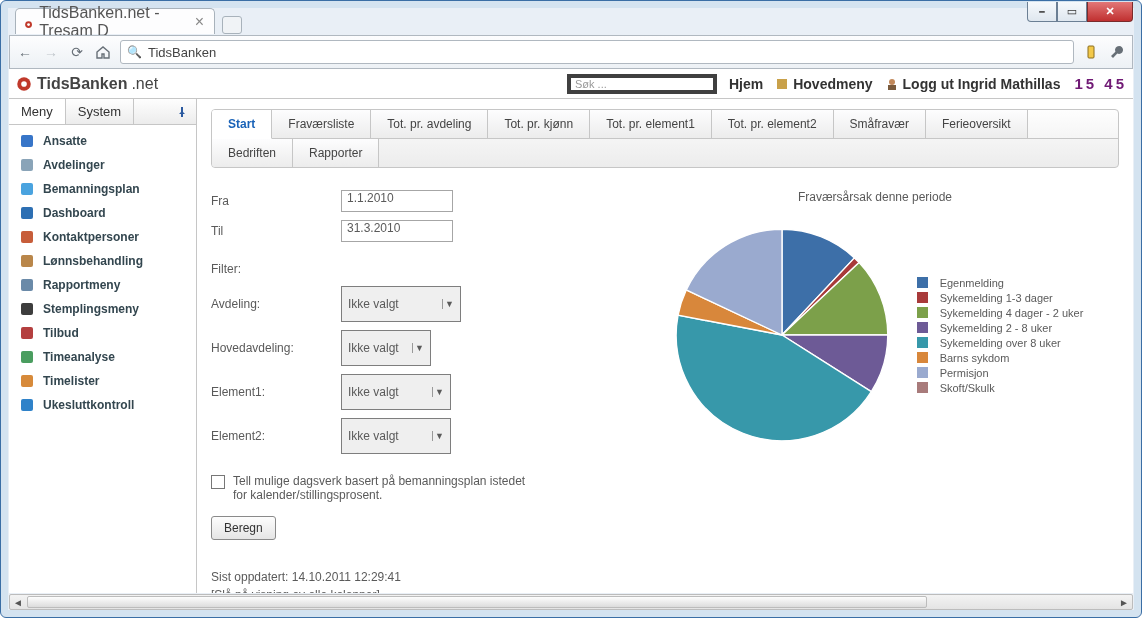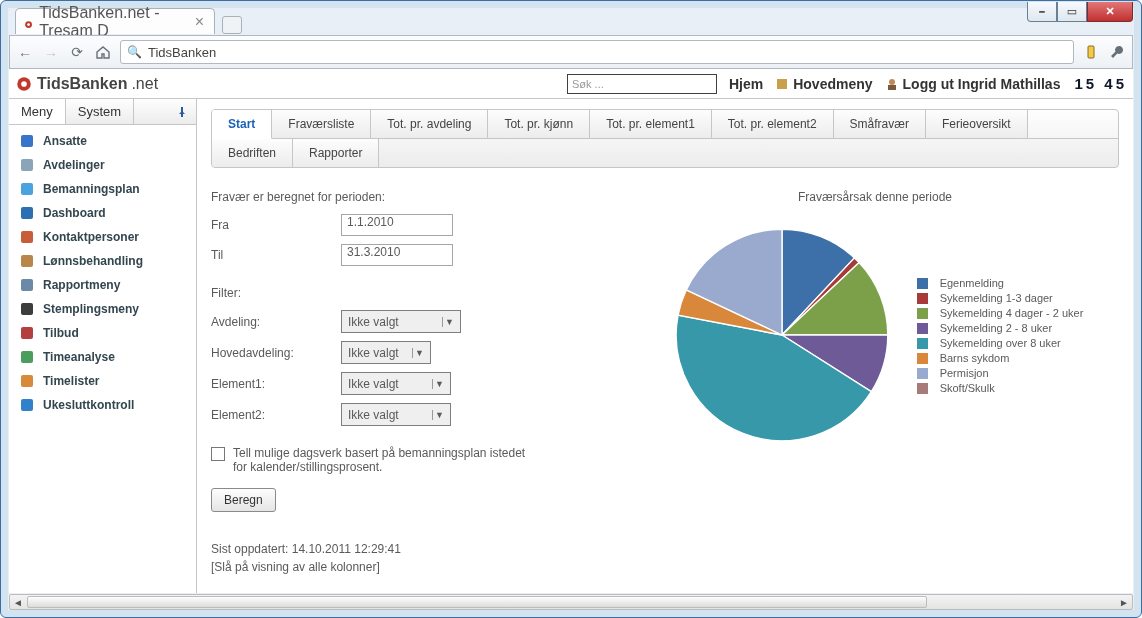--- a/index.html
+++ b/index.html
@@ -82,29 +82,29 @@
     overflow:hidden;
   }
   .page-header {
     height:30px; border-bottom:1px solid #c6c6c6;
     display:flex; align-items:center; padding:0 6px;
   }
   .brand { font-size:16px; font-weight:bold; color:#444; display:flex; align-items:center; gap:4px;}
   .brand span.net { font-weight:normal; }
   .hdr-spacer { flex:1; }
   .search-box {
-    width:150px; height:20px; border:1px solid #404040;
+    width:150px; height:20px; border:4px solid #404040;
     font-size:11px; color:#999; padding:0 4px; display:flex; align-items:center;
   }
   .hdr-link {
     margin-left:12px; font-size:14px; color:#333; font-weight:bold;
     display:flex; align-items:center; gap:4px;
   }
   .hdr-link .ico { width:14px;height:14px; }
-  .clock { margin-left:14px; font-size:15px; font-weight:bold; letter-spacing:3px; color:#0f172a; }
+  .clock { margin-left:14px; font-size:15px; font-weight:bold; letter-spacing:3px; color:#701a75; }
 
   .page-body { display:flex; height:calc(100% - 30px); }
 
   
   .sidebar { width:188px; border-right:1px solid #c6c6c6; }
   .side-tabs {
     display:flex; height:26px; border-bottom:1px solid #c6c6c6;
     background:linear-gradient(#fefefe,#ececec);
     text-align:center;
   }
@@ -144,40 +144,40 @@
   }
   .form-left { width:420px; }
   .section-title { font-size:12px; margin-bottom:10px; color:#5a5a5a;}
   .form-row { display:flex; align-items:center; margin-bottom:8px; }
   .form-row label { width:130px; font-size:12px; }
   .txt {
     border:1px solid #a6a6a6; height:22px; font-size:12px; padding:0 5px;
     background:#fff; width:112px;
   }
   .sel {
-    border:1px solid #7e7e7e; height:23px; font-size:12px; background:#efefef;
+    border:1px solid #7e7e7e; height:36px; font-size:12px; background:#efefef;
     display:flex; align-items:center; justify-content:space-between; padding:0 4px 0 6px;
   }
   .sel .arrow { width:14px; text-align:center; border-left:1px solid #999; font-size:9px;}
   .chk-row { display:flex; align-items:flex-start; gap:8px; margin:20px 0 6px 0; font-size:12px;}
   .chk { width:14px;height:14px;border:1px solid #777;background:#fff;margin-top:1px;}
   .btn {
     display:inline-block; border:1px solid #8a8a8a; border-radius:3px;
     background:linear-gradient(#fdfdfd,#e5e5e5); padding:4px 12px; font-size:12px;
     color:#333; margin-top:8px;
   }
   .meta { margin-top:28px; font-size:12px; line-height:1.5; color:#5a5a5a;}
 
   
   .chart-wrap { flex:1; text-align:center; }
   .chart-title { font-size:12px; color:#5a5a5a; margin-bottom:16px; }
   .chart-row { display:flex; align-items:center; justify-content:center; gap:20px;}
   .pie { width:230px; height:230px; }
   .legend { text-align:left; font-size:11px; color:#5a5a5a; }
-  .legend-item { display:flex; align-items:flex-end; gap:12px; margin:3px 0;}
+  .legend-item { display:flex; align-items:flex-start; gap:12px; margin:3px 0;}
   .swatch { width:11px; height:11px; }
 
   
   .hscroll {
     position:absolute; left:8px; right:8px; bottom:7px; height:16px;
     background:linear-gradient(#f3f3f3,#e4e4e4);
     border:1px solid #bcbcbc; border-radius:2px;
     display:flex; align-items:center;
   }
   .hscroll .arrow { width:16px; text-align:center; color:#555; font-size:10px;}
@@ -372,21 +372,20 @@
               <div class="ctab-spacer"></div>
             </div>
           <div class="ctab-row ctab-row2" id="ctab-row2">
               <div class="ctab">Bedriften</div>
               <div class="ctab">Rapporter</div>
             </div>
         </div>
 
         <div class="form-area">
           <div class="form-left">
-            <div class="section-title">Fravær er beregnet for perioden:</div>
             <div class="form-row">
               <label>Fra</label>
               <div class="txt"><span>1.1.2010</span></div>
             </div>
             <div class="form-row">
               <label>Til</label>
               <div class="txt"><span>31.3.2010</span></div>
             </div>
 
             <div class="section-title" style="margin-top:20px">Filter:</div>

